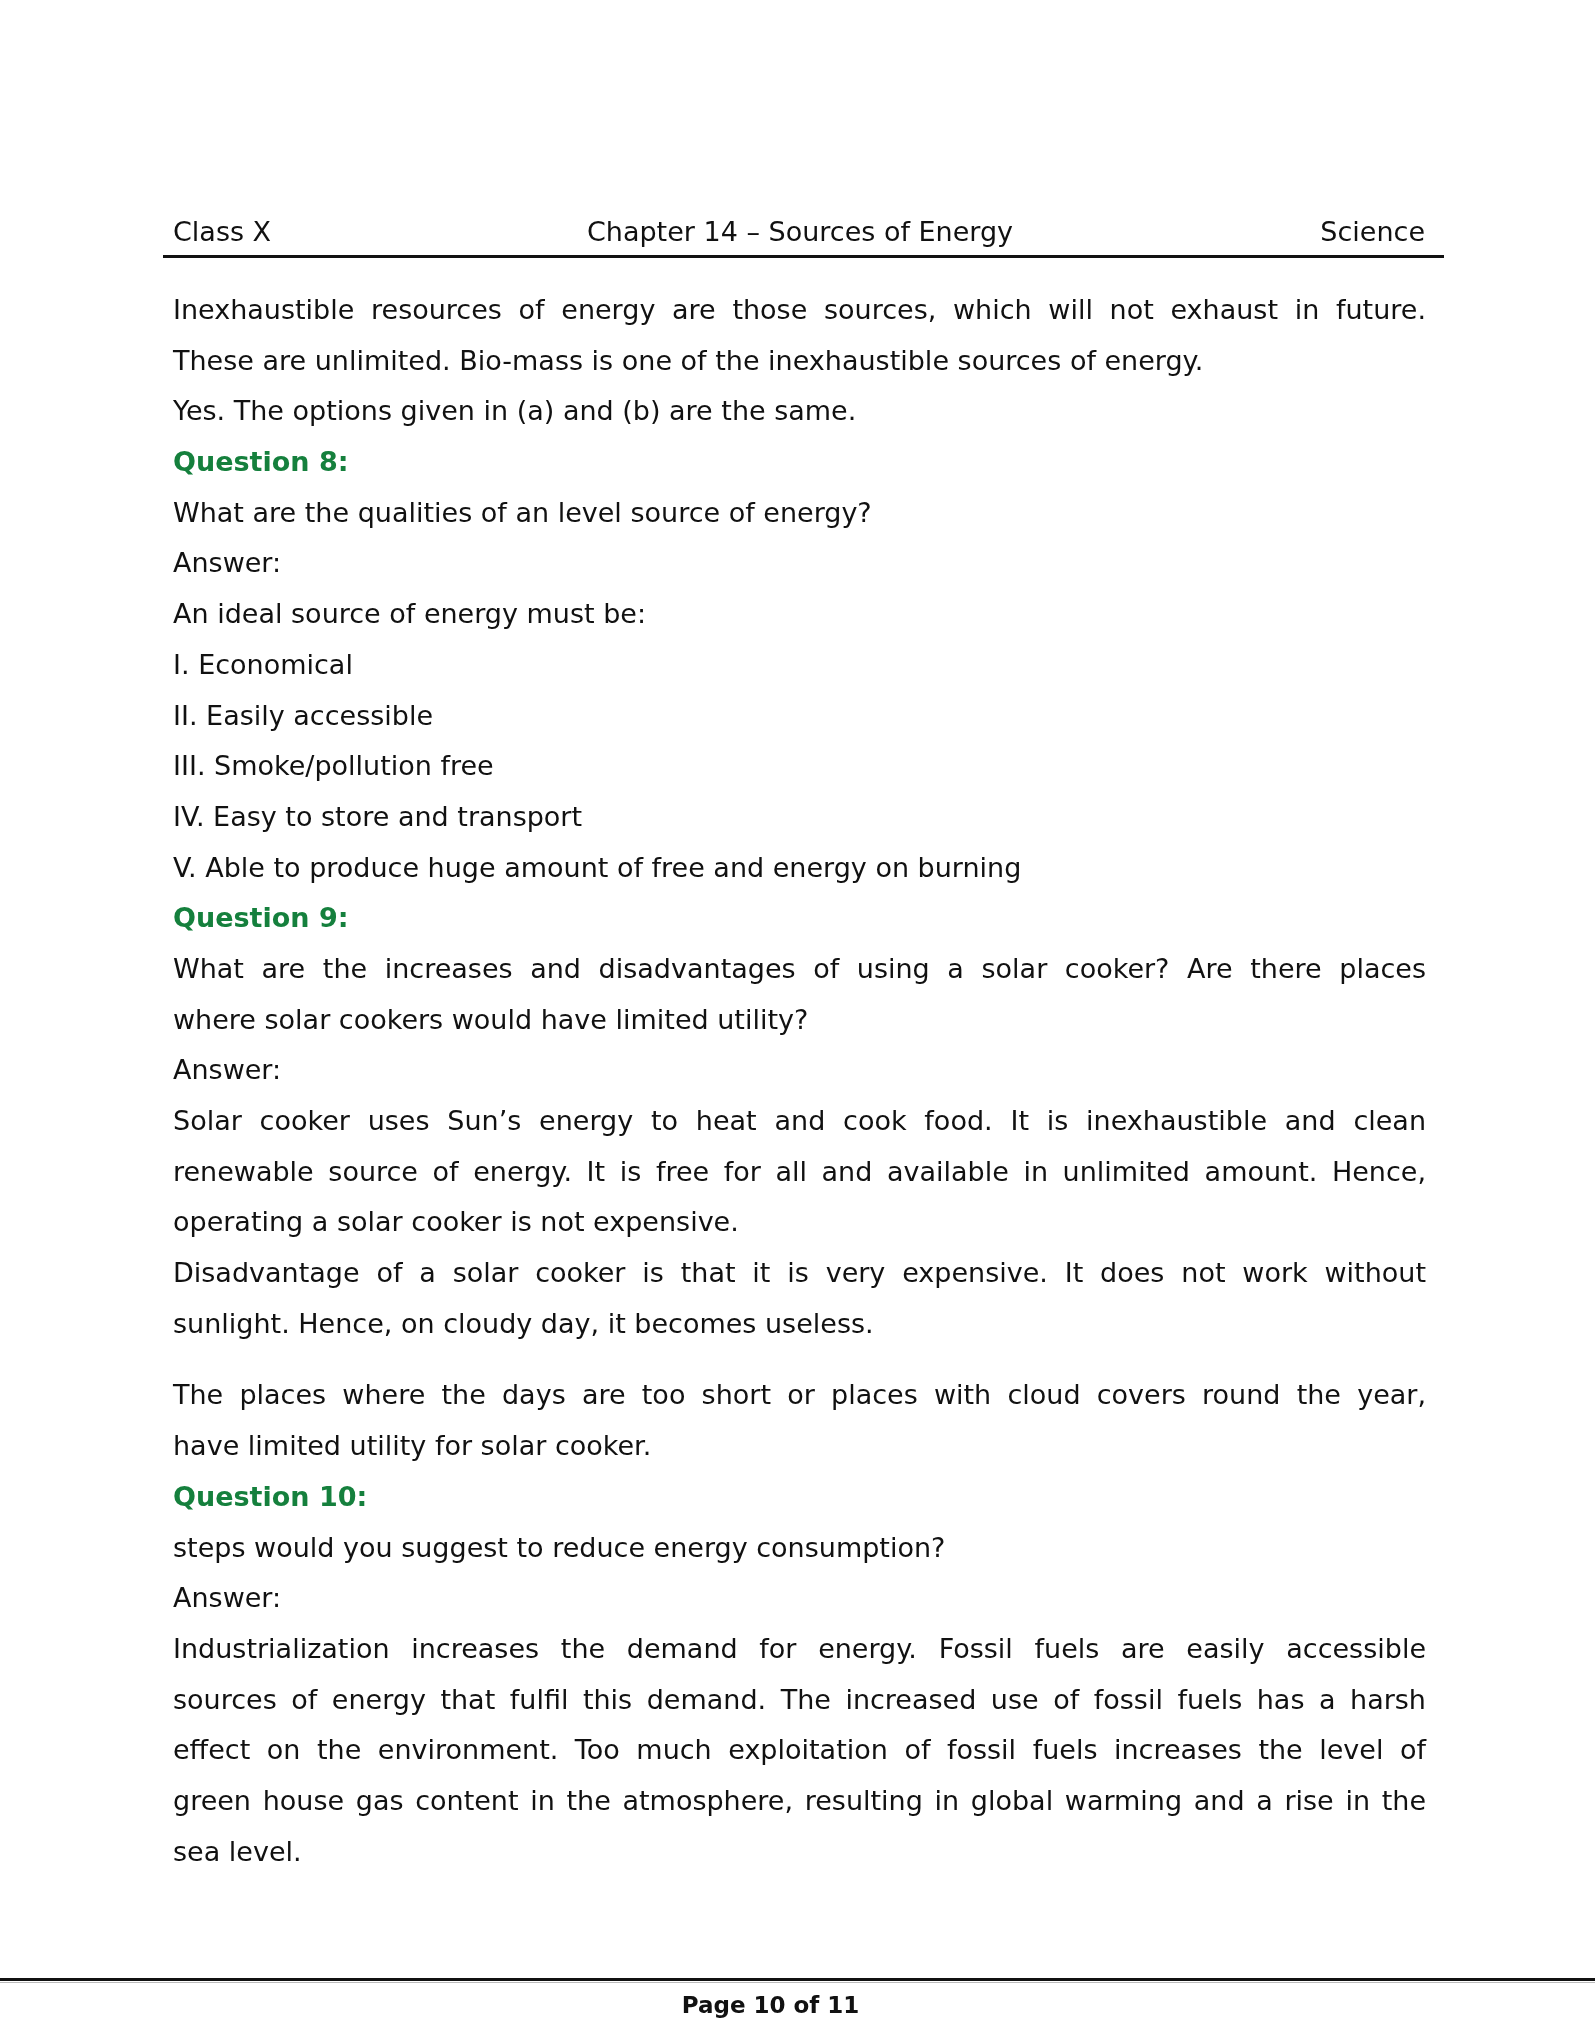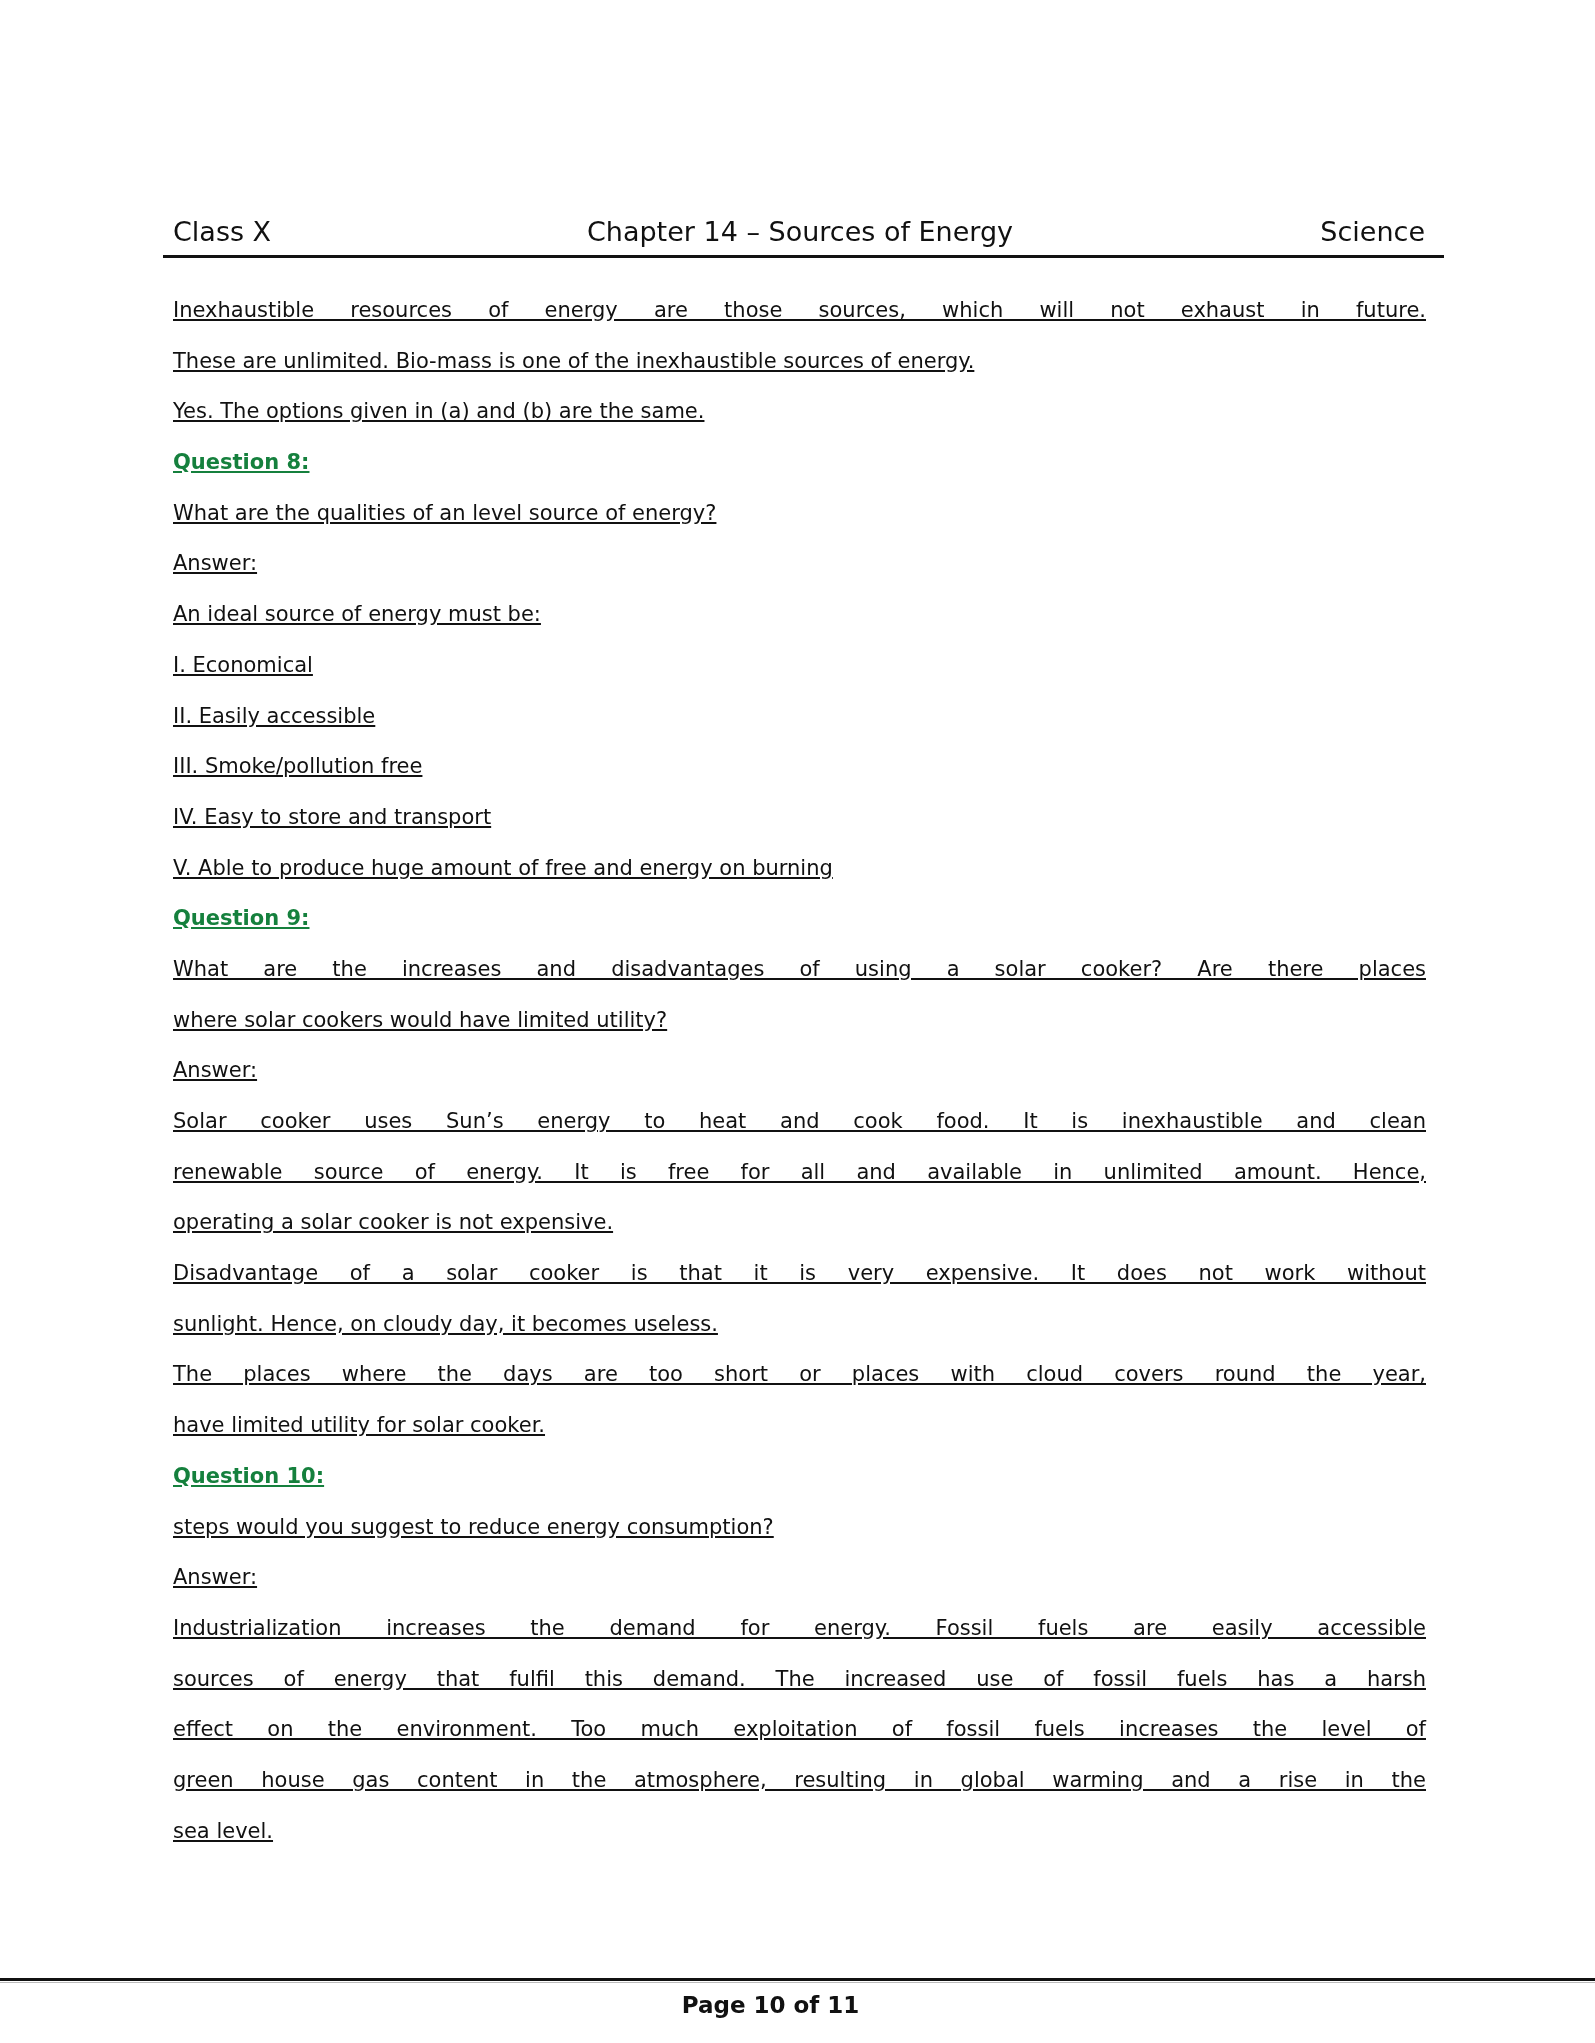--- a/index.html
+++ b/index.html
@@ -4,21 +4,21 @@
 <style>
   html, body { margin: 0; padding: 0; background: #ffffff; }
   body { width: 1595px; height: 2043px; position: relative; overflow: hidden;
          font-family: "DejaVu Sans", sans-serif; color: #111111; }
   .hdr { position: absolute; top: 214px; font-size: 27px; line-height: 36px; }
   #hdr-left { left: 173px; }
   #hdr-center { left: 0; width: 1600px; text-align: center; }
   #hdr-right { right: 170px; }
   .rule-top { position: absolute; left: 163px; width: 1281px; top: 255px; height: 3px; background: #111; }
   .lines { position: absolute; left: 173px; width: 1253px; top: 290px; }
-  .ln { height: 50.7px; line-height: 40px; font-size: 21px; white-space: nowrap; text-decoration: underline; }
+  .ln { height: 50.7px; line-height: 40px; font-size: 27px; white-space: nowrap; }
   .ln.j { text-align: justify; text-align-last: justify; }
   .ln.q { color: #15803d; font-weight: bold; }
   .rule-bot { position: absolute; left: 0; width: 1595px; top: 1978px; height: 3px; background: #111; }
   .rule-bot2 { position: absolute; left: 0; width: 1595px; top: 1982px; height: 1px; background: #bbb; }
   #footer { position: absolute; top: 1988px; left: 0; width: 1541px; text-align: center;
             font-size: 23px; font-weight: bold; line-height: 34px; }
 </style>
 </head>
 <body>
 
@@ -44,21 +44,21 @@
     <div class="ln">V. Able to produce huge amount of free and energy on burning</div>
     <div class="ln q">Question 9:</div>
     <div class="ln j" style="white-space: normal;">What are the increases and disadvantages of using a solar cooker? Are there places</div>
     <div class="ln">where solar cookers would have limited utility?</div>
     <div class="ln">Answer:</div>
     <div class="ln j" style="white-space: normal;">Solar cooker uses Sun’s energy to heat and cook food. It is inexhaustible and clean</div>
     <div class="ln j" style="white-space: normal;">renewable source of energy. It is free for all and available in unlimited amount. Hence,</div>
     <div class="ln">operating a solar cooker is not expensive.</div>
     <div class="ln j" style="white-space: normal;">Disadvantage of a solar cooker is that it is very expensive. It does not work without</div>
     <div class="ln">sunlight. Hence, on cloudy day, it becomes useless.</div>
-    <div class="ln j" style="white-space: normal;">The places where the days are too short or places with cloud covers round the year,</div>
+    <div class="ln j" style="white-space: normal; margin-top: 21px;">The places where the days are too short or places with cloud covers round the year,</div>
     <div class="ln">have limited utility for solar cooker.</div>
     <div class="ln q">Question 10:</div>
     <div class="ln">steps would you suggest to reduce energy consumption?</div>
     <div class="ln">Answer:</div>
     <div class="ln j" style="white-space: normal;">Industrialization increases the demand for energy. Fossil fuels are easily accessible</div>
     <div class="ln j" style="white-space: normal;">sources of energy that fulfil this demand. The increased use of fossil fuels has a harsh</div>
     <div class="ln j" style="white-space: normal;">effect on the environment. Too much exploitation of fossil fuels increases the level of</div>
     <div class="ln j" style="white-space: normal;">green house gas content in the atmosphere, resulting in global warming and a rise in the</div>
     <div class="ln">sea level.</div>
   </div>

